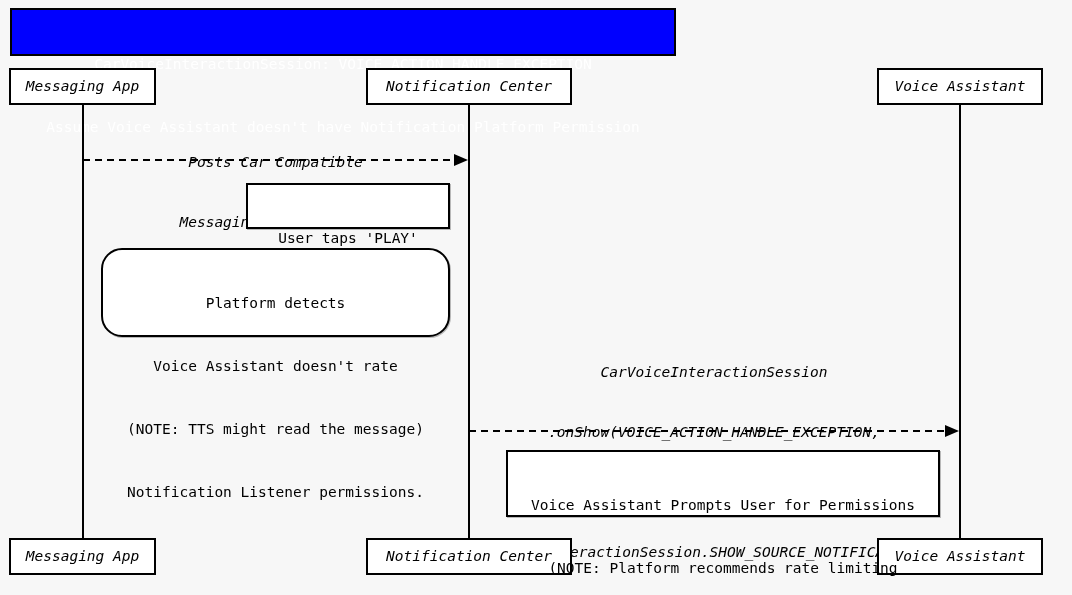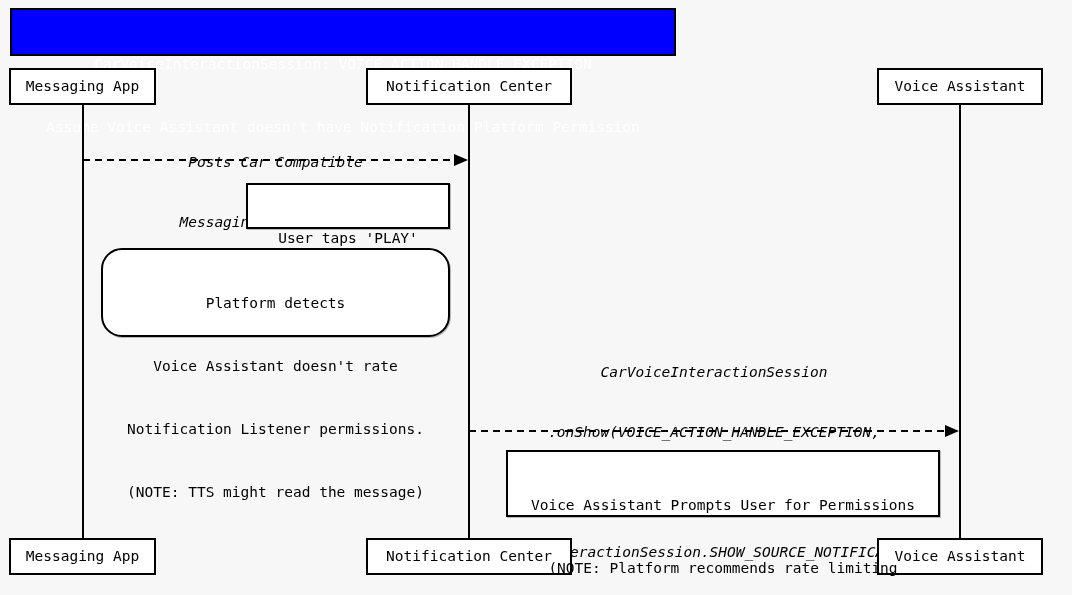--- a/index.html
+++ b/index.html
@@ -48,20 +48,21 @@
     box-sizing: border-box;
     background: #ffffff;
     border: 2px solid #000000;
     color: #000000;
     font-size: 14.5px;
     line-height: 33px;
     height: 37px;
     text-align: center;
     white-space: pre;
     z-index: 5;
+    font-style: italic;
   }
 
   
   .lifeline {
     position: absolute;
     width: 2px;
     background: #000000;
     z-index: 1;
   }
 
@@ -130,22 +131,22 @@
   </svg>
 
   <div class="note" style="left:246px; top:183px; width:204px; height:46px;">
     <span class="note-line">User taps 'PLAY'</span>
     <span class="note-line">on Msg Notification</span>
   </div>
 
   <div class="note" style="left:101px; top:248px; width:349px; height:89px;border-radius:21px;">
     <span class="note-line">Platform detects</span>
     <span class="note-line">Voice Assistant doesn't rate</span>
+    <span class="note-line">(NOTE: TTS might read the message)</span>
     <span class="note-line">Notification Listener permissions.</span>
-    <span class="note-line">(NOTE: TTS might read the message)</span>
   </div>
 
   <div class="msg-label" style="left:468px; top:322px; width:492px;">
     <span class="msg-line">CarVoiceInteractionSession</span>
     <span class="msg-line">.onShow(VOICE_ACTION_HANDLE_EXCEPTION,</span>
     <span class="msg-line">Bundle payload,</span>
     <span class="msg-line">VoiceInteractionSession.SHOW_SOURCE_NOTIFICATION)</span>
   </div>
 
   <svg class="arrow-svg" style="left:468px; top:423px;" width="496" height="16">

